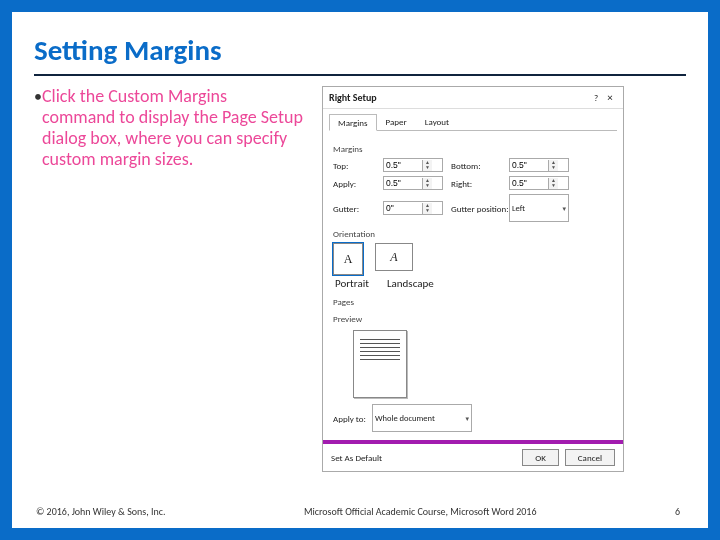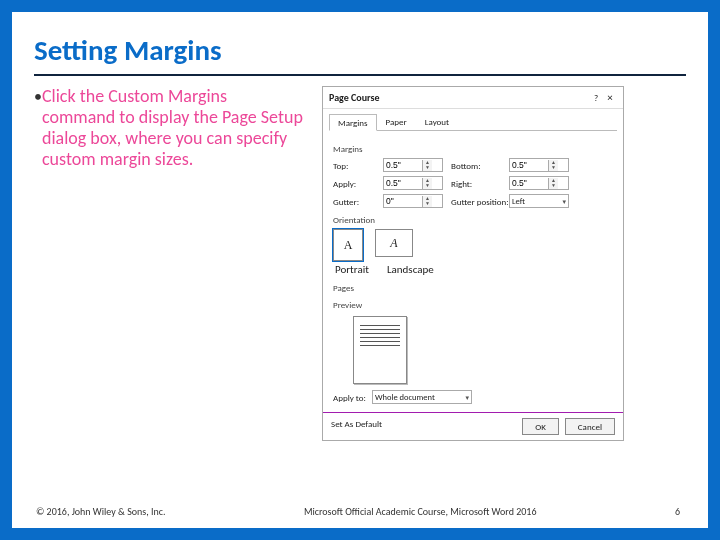--- a/index.html
+++ b/index.html
@@ -24,35 +24,35 @@
   .dlg-tab.active { border-color: #bbb; background: #fff; border-bottom: 1px solid #fff; position: relative; top: 1px; }
   .dlg-tab-line { border-top: 1px solid #bbb; margin: 0 6px; }
   .dlg-body { padding: 6px 10px 8px 10px; }
   .sect-label { font-size: 9px; color: #444; margin: 6px 0 4px 0; }
   .grid2 { display: grid; grid-template-columns: 42px 60px 50px 60px; gap: 4px 8px; align-items: center; font-size: 9px; }
   .fld-label { color: #222; }
   .spin { display: flex; align-items: center; border: 1px solid #aaa; height: 14px; background: #fff; }
   .spin input { border: 0; width: 38px; font-size: 8.5px; padding: 0 2px; outline: none; }
   .spin .arrows { width: 10px; display: flex; flex-direction: column; border-left: 1px solid #aaa; }
   .spin .arrows span { font-size: 5px; line-height: 5.5px; text-align: center; color: #555; background: #f3f3f3; }
-  .sel { border: 1px solid #aaa; height: 14px; background: #fff; display: flex; align-items: center; padding: 0 2px; font-size: 8.5px; position: relative; }
+  .sel { border: 1px solid #aaa; height: 28px; background: #fff; display: flex; align-items: center; padding: 0 2px; font-size: 8.5px; position: relative; }
   .sel::after { content: "▾"; position: absolute; right: 2px; font-size: 7px; color: #555; }
   .orient-row { display: flex; gap: 12px; margin: 4px 0 2px 0; }
   .orient-box { width: 30px; height: 32px; border: 1px solid #888; display: flex; align-items: center; justify-content: center; font-size: 12px; font-family: "Times New Roman", serif; background: #fff; }
   .orient-box.land { width: 38px; height: 28px; font-style: italic; }
   .orient-box.sel-o { outline: 1px solid #0a6cc8; }
   .orient-labels { display: flex; gap: 18px; font-size: 11px; margin-top: 2px; }
   .orient-labels span:first-child { margin-left: 2px; }
   .pages-row { display: flex; align-items: center; gap: 8px; font-size: 9px; margin-top: 4px; }
   .pages-row .sel { width: 90px; }
   .preview-box { width: 54px; height: 68px; border: 1px solid #888; margin: 6px 0 6px 20px; box-shadow: 1px 1px 0 #bbb; padding: 8px 6px; display: flex; flex-direction: column; gap: 3px; }
   .preview-box div { height: 1px; background: #555; }
   .apply-row { display: flex; align-items: center; gap: 6px; font-size: 9px; }
   .apply-row .sel { width: 100px; }
-  .dlg-footer { border-top: 1px solid #a21caf; padding: 5px 8px; display: flex; }
+  .dlg-footer { border-top: 4px solid #a21caf; padding: 5px 8px; display: flex; align-items: center; }
   .btn-flat { font-size: 9px; color: #222; cursor: default; }
   .spacer { flex: 1; }
   .btn { border: 1px solid #888; background: #f3f3f3; font-size: 9px; padding: 2px 12px; margin-left: 6px; cursor: default; }
   .footer { position: absolute; bottom: 10px; left: 24px; right: 28px; display: flex; align-items: baseline; font-size: 10px; color: #333; }
   .footer .copy { flex: 0 0 auto; }
   .footer .course { flex: 1; text-align: center; }
   .footer .num { flex: 0 0 auto; }
 </style>
 </head>
 <body>
@@ -64,21 +64,21 @@
     <div class="content">
       <div class="left">
         <div class="bullet-row">
           <div class="bullet-dot">•</div>
           <div class="bullet-text">Click the Custom Margins command to display the Page Setup dialog box, where you can specify custom margin sizes.</div>
         </div>
       </div>
       <div class="right">
         <div class="dialog">
           <div class="dlg-titlebar">
-            <div class="dlg-title">Page Course</div>
+            <div class="dlg-title">Right Setup</div>
             <div class="dlg-help">?</div>
             <div class="dlg-close">×</div>
           </div>
           <div class="dlg-tabs">
             <div class="dlg-tab active">Margins</div>
             <div class="dlg-tab">Paper</div>
             <div class="dlg-tab">Layout</div>
           </div>
           <div class="dlg-tab-line"></div>
           <div class="dlg-body">

